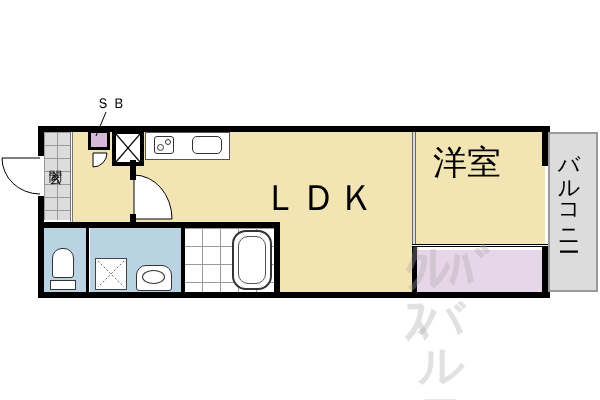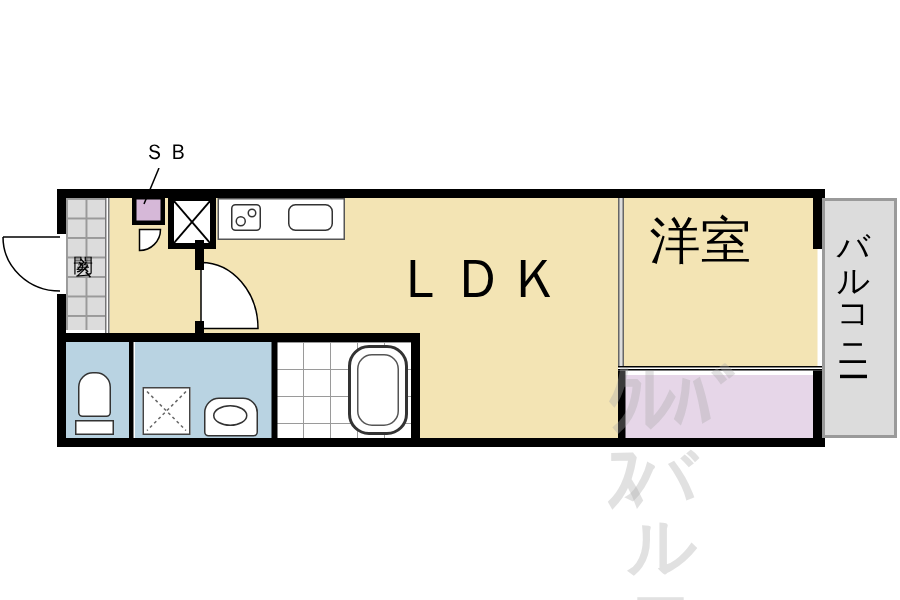--- a/index.html
+++ b/index.html
@@ -6,21 +6,21 @@
   body{width:600px;height:400px;background:#fff;position:relative;overflow:hidden;font-family:"DejaVu Sans",sans-serif;}
   .abs{position:absolute;box-sizing:border-box;}
   .wall{background:#000;}
   .lbl{position:absolute;color:#000;line-height:1;white-space:nowrap;}
   .tiles{background-image:linear-gradient(#9a9a9a 1px,transparent 1px),linear-gradient(90deg,#9a9a9a 1px,transparent 1px);}
   .wm{position:absolute;color:rgba(170,170,170,0.35);font-weight:bold;font-size:52px;letter-spacing:-4px;line-height:1;}
 </style>
 </head>
 <body>
 
-<div class="abs" style="left:0;top:0;width:504px;height:400px;font-family:Liberation Serif, serif;">
+<div class="abs" style="left:0;top:0;width:504px;height:400px;">
 
   <div class="abs" style="left:70px;top:130px;width:345px;height:95px;background:#f3e4b4;"></div>
   <div class="abs" style="left:278px;top:220px;width:137px;height:72px;background:#f3e4b4;"></div>
 
   <div class="abs" style="left:415px;top:130px;width:130px;height:115px;background:#f3e4b4;"></div>
 
   <div class="abs" style="left:415px;top:250px;width:130px;height:42px;background:#e6d6e8;"></div>
 
   <div class="abs" style="left:548px;top:132px;width:50px;height:160px;background:#dcdcdc;border:2px solid #9a9a9a;"></div>
 
@@ -97,21 +97,21 @@
   <div class="abs wall" style="left:181px;top:228px;width:4px;height:64px;"></div>
   <div class="abs wall" style="left:130px;top:160px;width:6px;height:20px;"></div>
   <div class="abs wall" style="left:130px;top:214px;width:6px;height:10px;"></div>
   <div class="abs wall" style="left:412px;top:244px;width:5px;height:54px;"></div>
   <div class="abs wall" style="left:412px;top:244px;width:136px;height:3px;background:#fff;border-top:1px solid #000;border-bottom:1px solid #000;"></div>
   <div class="abs" style="left:412px;top:132px;width:4px;height:112px;background:#ddd;border-left:1px solid #666;border-right:1px solid #666;"></div>
   <div class="abs" style="left:70px;top:132px;width:3px;height:90px;background:#fff;border-left:1px solid #777;border-right:1px solid #777;"></div>
 
   <div class="lbl" style="left:49px;top:160px;font-size:13px;writing-mode:vertical-rl;background:#fff;">玄関</div>
 
-  <div class="lbl" style="left:263px;top:168px;font-size:36px;letter-spacing:2px;">ＬＤＫ</div>
+  <div class="lbl" style="left:263px;top:180px;font-size:36px;letter-spacing:2px;">ＬＤＫ</div>
 
   <div class="lbl" style="left:433px;top:145px;font-size:34px;">洋室</div>
 
 
   <div class="lbl" style="left:558px;top:140px;font-size:22px;writing-mode:vertical-rl;">バルコニー</div>
 
   <div class="wm" style="left:404px;top:244px;">ｸﾚﾊﾞｽ</div>
   <div class="wm" style="left:418px;top:296px;font-size:46px;">バルコニー</div>
 </div>
 

